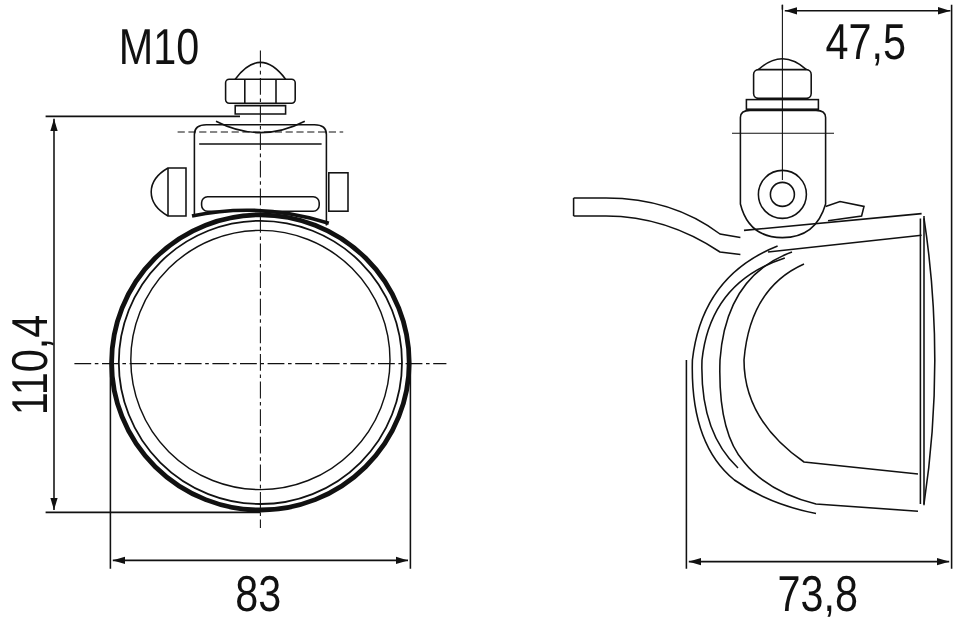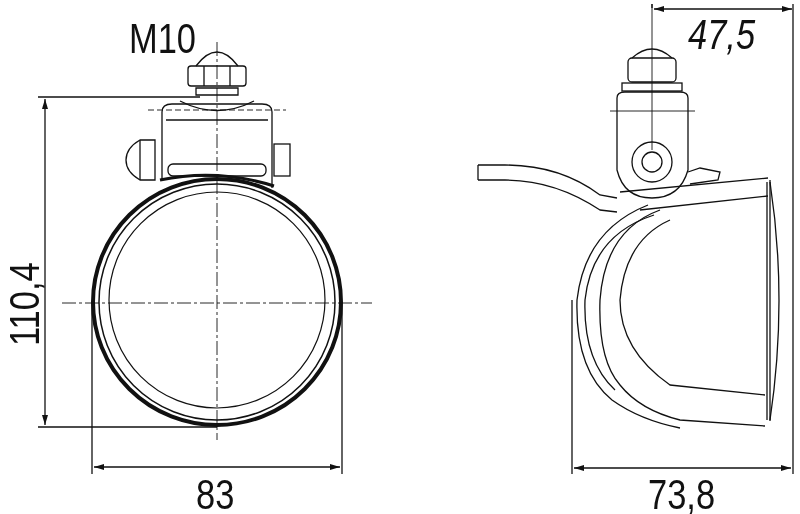--- a/index.html
+++ b/index.html
@@ -87,17 +87,17 @@
     <g>
       <path d="M652,4 L652,8"></path>
       <path d="M654,9 L792,9" marker-start="url(#arr)" marker-end="url(#arr)"></path>
       <path d="M793,4 L793,474"></path>
       <path d="M572,300 L572,474"></path>
       <path d="M574,468 L791,468" marker-start="url(#arr)" marker-end="url(#arr)"></path>
     </g>
   </g>
 </svg>
 
-<div class="lbl" style="left:99px;top:18px;margin-left:30px;"><span class="cond">M10</span></div>
+<div class="lbl" style="left:99px;top:18px;"><span class="cond">M10</span></div>
 <div class="lbl" style="left:4px;top:346px;transform:rotate(-90deg);"><span class="cond">110,4</span></div>
 <div class="lbl" style="left:196px;top:474px;"><span class="cond">83</span></div>
 <div class="lbl" style="left:648px;top:474px;"><span class="cond">73,8</span></div>
-<div class="lbl" style="left:688px;top:14px;font-style:italic;"><span class="cond">47,5</span></div>
+<div class="lbl" style="left:688px;top:14px;"><span class="cond">47,5</span></div>
 
 </body></html>

